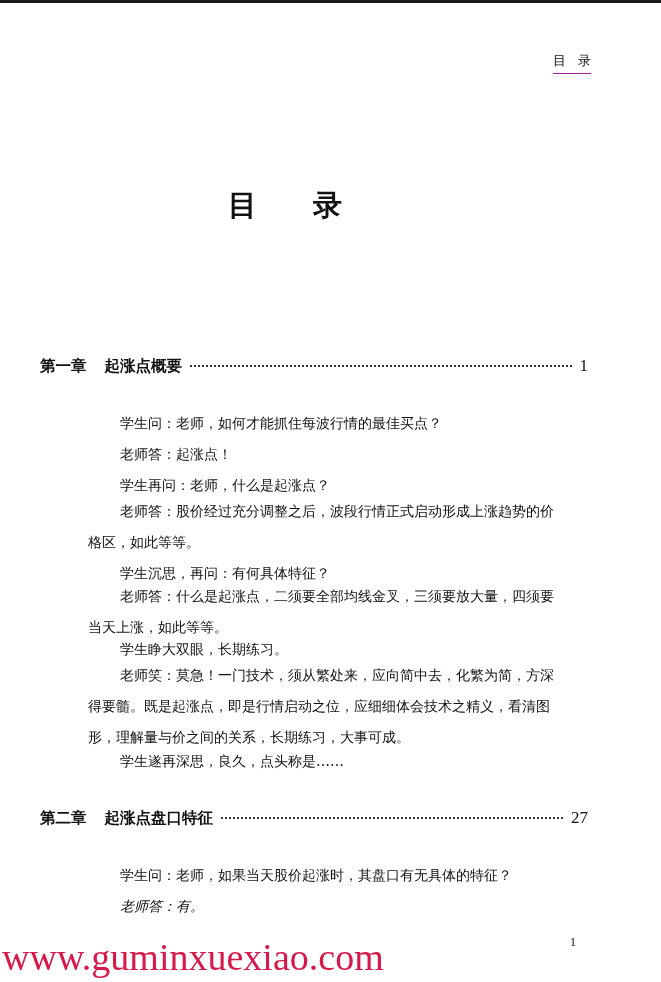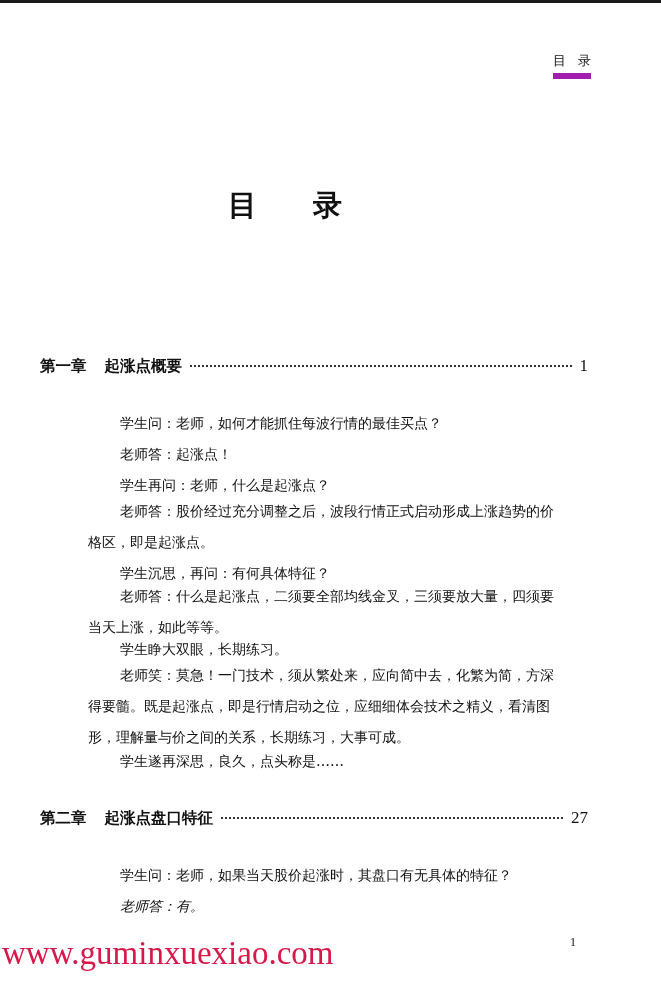--- a/index.html
+++ b/index.html
@@ -21,21 +21,21 @@
       width: 661px; height: 3px;
       background: #1a1a1a;
     }
     .running-head {
       position: absolute;
       right: 70px;
       top: 52px;
       font-size: 13px;
       letter-spacing: 12px;
       padding-bottom: 3px;
-      border-bottom: 6px solid #a21caf;
+      border-bottom: 1px solid #a21caf;
       padding-right: 0;
       font-family: "DejaVu Sans", sans-serif;
     }
     .running-head span.last { letter-spacing: 0; }
     .page-title {
       position: absolute;
       left: 0; width: 570px;
       top: 186px;
       text-align: center;
       font-family: "DejaVu Sans", sans-serif;
@@ -84,21 +84,21 @@
       right: 85px;
       top: 935px;
       font-family: "Liberation Serif", serif;
       font-size: 12px;
     }
     .watermark {
       position: absolute;
       left: 2px;
       top: 935px;
       font-family: "Liberation Serif", serif;
-      font-size: 33px;
+      font-size: 38px;
       color: #d6194a;
       letter-spacing: 0px;
     }
   </style>
 </head>
 <body>
 
 <div class="top-rule"></div>
 
 <div class="running-head"><span>目</span><span class="last">录</span></div>
@@ -108,21 +108,21 @@
 <div class="chapter" style="top:356px;">
   <span class="num">第一章</span>
   <span class="ttl">起涨点概要</span>
   <span class="leader"></span>
   <span class="page">1</span>
 </div>
 
 <p class="para" style="top:408px;">学生问：老师，如何才能抓住每波行情的最佳买点？</p>
 <p class="para" style="top:439px;">老师答：起涨点！</p>
 <p class="para" style="top:470px;">学生再问：老师，什么是起涨点？</p>
-<p class="para" style="top:496px; left:88px; width:472px;">老师答：股价经过充分调整之后，波段行情正式启动形成上涨趋势的价格区，即是起涨点。</p>
+<p class="para" style="top:496px; left:88px; width:472px;">老师答：股价经过充分调整之后，波段行情正式启动形成上涨趋势的价格区，如此等等。</p>
 <p class="para" style="top:558px;">学生沉思，再问：有何具体特征？</p>
 <p class="para" style="top:581px; left:88px; width:472px;">老师答：什么是起涨点，二须要全部均线金叉，三须要放大量，四须要当天上涨，如此等等。</p>
 <p class="para" style="top:634px;">学生睁大双眼，长期练习。</p>
 <p class="para" style="top:660px; left:88px; width:472px;">老师笑：莫急！一门技术，须从繁处来，应向简中去，化繁为简，方深得要髓。既是起涨点，即是行情启动之位，应细细体会技术之精义，看清图形，理解量与价之间的关系，长期练习，大事可成。</p>
 <p class="para" style="top:746px;">学生遂再深思，良久，点头称是……</p>
 
 <div class="chapter" style="top:808px;">
   <span class="num">第二章</span>
   <span class="ttl">起涨点盘口特征</span>
   <span class="leader"></span>

